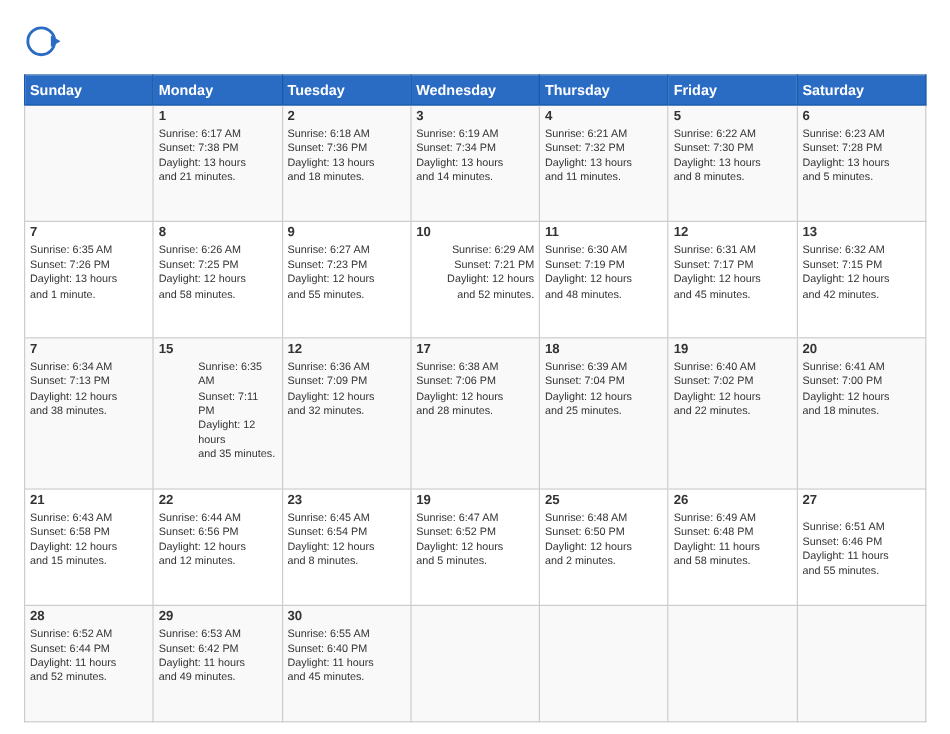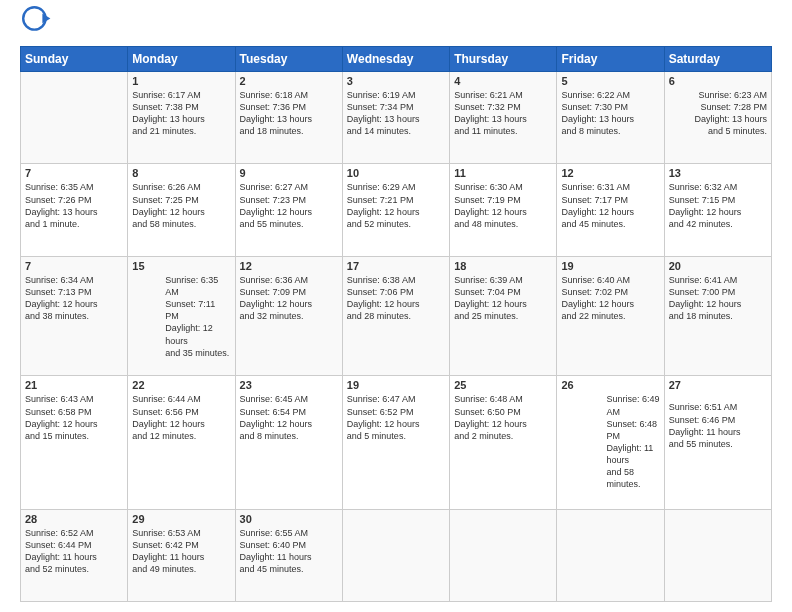--- a/index.html
+++ b/index.html
@@ -6,21 +6,21 @@
     body {
       font-family: Arial, sans-serif;
       background: #fff;
       width: 792px;
       height: 612px;
       overflow: hidden;
     }
     .page {
       width: 792px;
       height: 612px;
-      padding: 4px 20px 10px 20px;
+      padding: 20px 20px 10px 20px;
       display: flex;
       flex-direction: column;
     }
     .header {
       display: flex;
       justify-content: space-between;
       align-items: flex-start;
       margin-bottom: 10px;
     }
     .logo {
@@ -158,21 +158,21 @@
           </td>
           <td>
             <span class="day-num">5</span>
             <div class="day-info" style="white-space: pre-line;">Sunrise: 6:22 AM
 Sunset: 7:30 PM
 Daylight: 13 hours
 and 8 minutes.</div>
           </td>
           <td>
             <span class="day-num">6</span>
-            <div class="day-info" style="white-space: pre-line; text-align: right;">Sunrise: 6:23 AM
+            <div class="day-info" style="white-space: pre-line;">Sunrise: 6:23 AM
 Sunset: 7:28 PM
 Daylight: 13 hours
 and 5 minutes.</div>
           </td>
         </tr>
         <tr>
           <td>
             <span class="day-num">7</span>
             <div class="day-info" style="white-space: pre-line;">Sunrise: 6:35 AM
 Sunset: 7:26 PM
@@ -188,21 +188,21 @@
           </td>
           <td>
             <span class="day-num">9</span>
             <div class="day-info" style="white-space: pre-line;">Sunrise: 6:27 AM
 Sunset: 7:23 PM
 Daylight: 12 hours
 and 55 minutes.</div>
           </td>
           <td>
             <span class="day-num">10</span>
-            <div class="day-info" style="white-space: pre-line;">Sunrise: 6:29 AM
+            <div class="day-info" style="white-space: pre-line; text-align: right;">Sunrise: 6:29 AM
 Sunset: 7:21 PM
 Daylight: 12 hours
 and 52 minutes.</div>
           </td>
           <td>
             <span class="day-num">11</span>
             <div class="day-info" style="white-space: pre-line;">Sunrise: 6:30 AM
 Sunset: 7:19 PM
 Daylight: 12 hours
 and 48 minutes.</div>
@@ -304,21 +304,21 @@
           </td>
           <td>
             <span class="day-num">25</span>
             <div class="day-info" style="white-space: pre-line;">Sunrise: 6:48 AM
 Sunset: 6:50 PM
 Daylight: 12 hours
 and 2 minutes.</div>
           </td>
           <td>
             <span class="day-num">26</span>
-            <div class="day-info" style="white-space: pre-line; margin-left: 45px;">Sunrise: 6:49 AM
+            <div class="day-info" style="white-space: pre-line;">Sunrise: 6:49 AM
 Sunset: 6:48 PM
 Daylight: 11 hours
 and 58 minutes.</div>
           </td>
           <td>
             <span class="day-num">27</span>
             <div class="day-info" style="white-space: pre-line; margin-top: 10px;">Sunrise: 6:51 AM
 Sunset: 6:46 PM
 Daylight: 11 hours
 and 55 minutes.</div>

